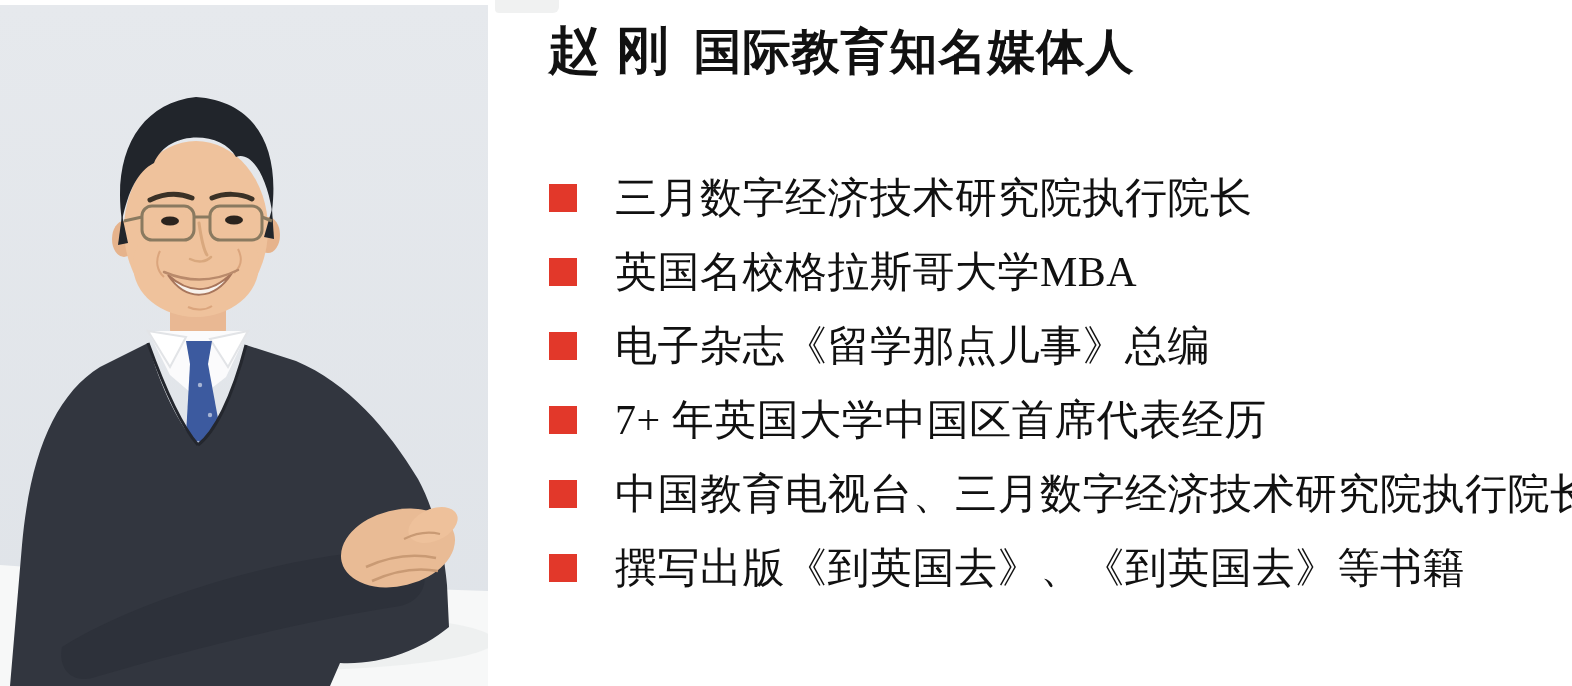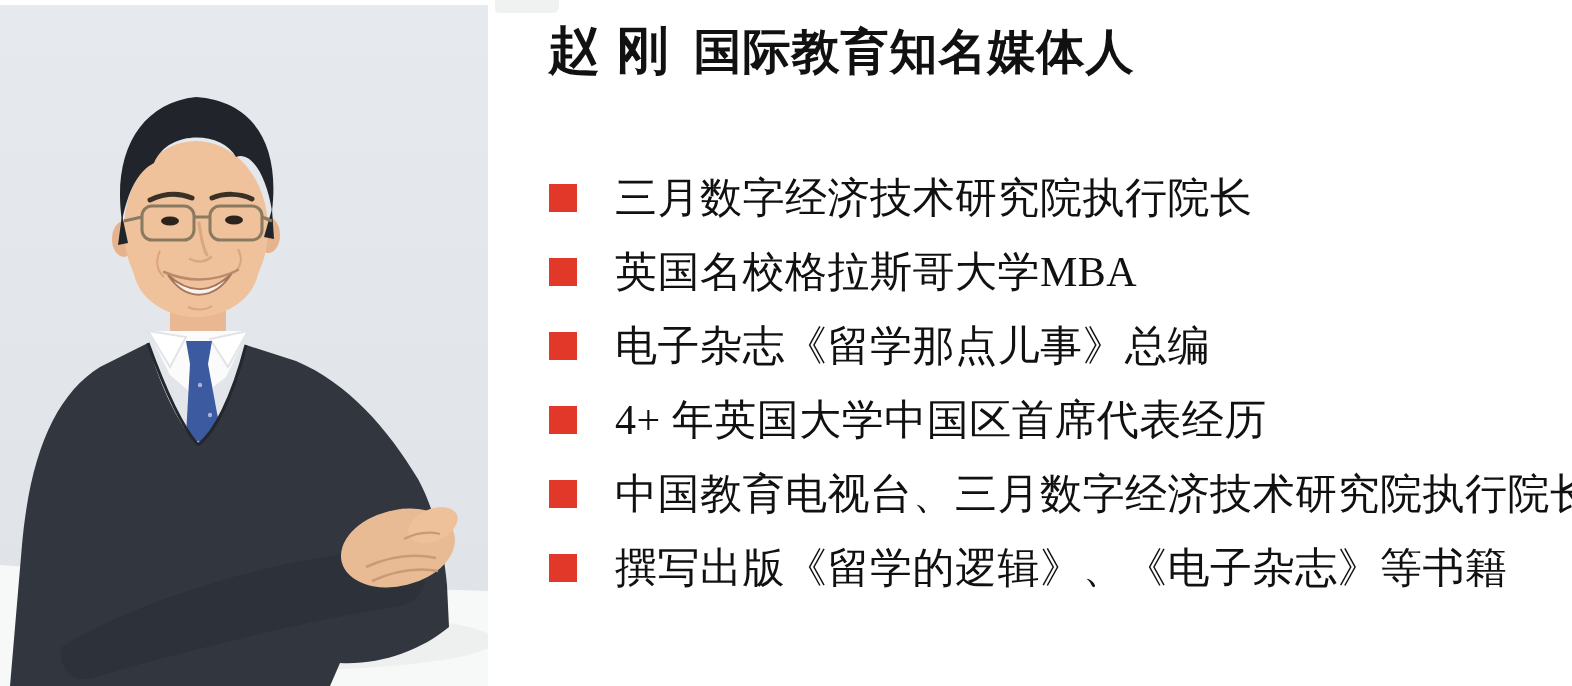--- a/index.html
+++ b/index.html
@@ -133,25 +133,25 @@
     <li>
       <span class="bullet"></span>
       <span class="cred-text">英国名校格拉斯哥大学MBA</span>
     </li>
     <li>
       <span class="bullet"></span>
       <span class="cred-text">电子杂志《留学那点儿事》总编</span>
     </li>
     <li>
       <span class="bullet"></span>
-      <span class="cred-text">4+ 年英国大学中国区首席代表经历</span>
+      <span class="cred-text">7+ 年英国大学中国区首席代表经历</span>
     </li>
     <li>
       <span class="bullet"></span>
       <span class="cred-text">中国教育电视台、三月数字经济技术研究院执行院长</span>
     </li>
     <li>
       <span class="bullet"></span>
-      <span class="cred-text">撰写出版《留学的逻辑》、《电子杂志》等书籍</span>
+      <span class="cred-text">撰写出版《到英国去》、《到英国去》等书籍</span>
     </li>
   </ul>
 
 </div>
 
 </body></html>

